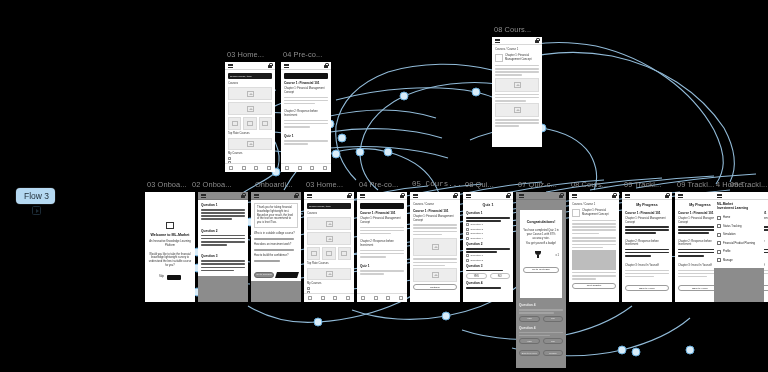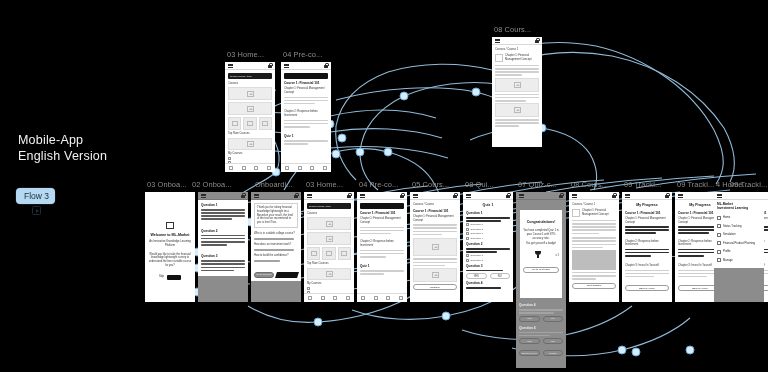--- a/index.html
+++ b/index.html
@@ -187,22 +187,20 @@
   .grayfill { background:#bdbdbd; height:20px; margin-bottom:2px; }
 
   
   #wires { position:absolute; inset:0; width:768px; height:372px; pointer-events:none; }
 </style>
 </head>
 <body>
 
 <div id="canvas">
 
-  <div class="page-title" style="left:18px; top:132px;">Mobile-App
-English Version</div>
 
   <div class="flow-badge" style="left:16px; top:188px;flex-direction:column;">
     <span>Flow 3</span>
     <span class="ficon"></span>
   </div>
 
   <svg id="wires" viewBox="0 0 768 372">
     <g fill="none" stroke="#9ecbeb" stroke-width="1.1" opacity="0.92">
       <path d="M197 252 C215 240 228 236 250 240"></path>
       <path d="M197 268 C215 262 232 258 250 262"></path>
@@ -494,21 +492,21 @@
         </div>
       <div>
           <span></span>
         </div>
       <div>
           <span></span>
         </div>
     </div>
   </div>
 
-  <div class="frame-label" style="left:412px; top:180px;">05 Cours...</div>
+  <div class="frame-label" style="left:412px; top:180px;font-family:Liberation Mono, monospace;">05 Cours...</div>
   <div class="frame" style="left:410px; top:192px; width:50px; height:110px;">
     <div class="sbar">
       <span class="ham">
           <i></i>
           <i></i>
           <i></i>
         </span>
       <span class="lockico"></span>
     </div>
     <div class="screen-body">

